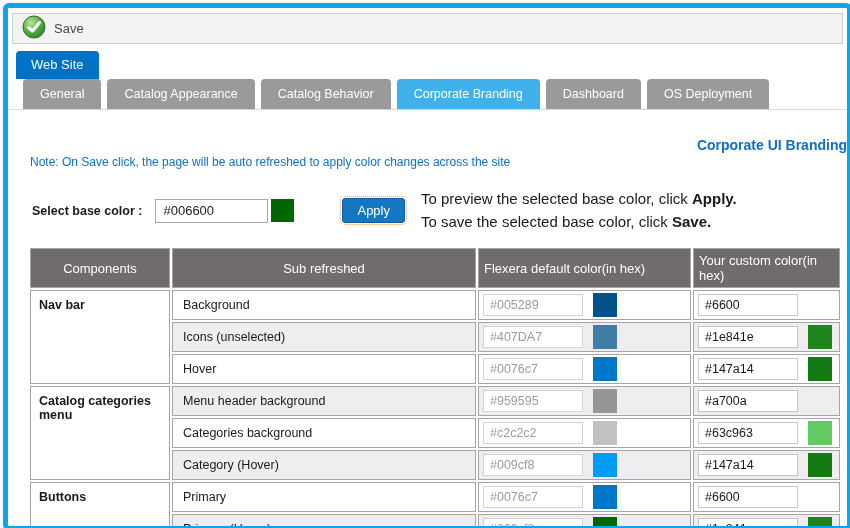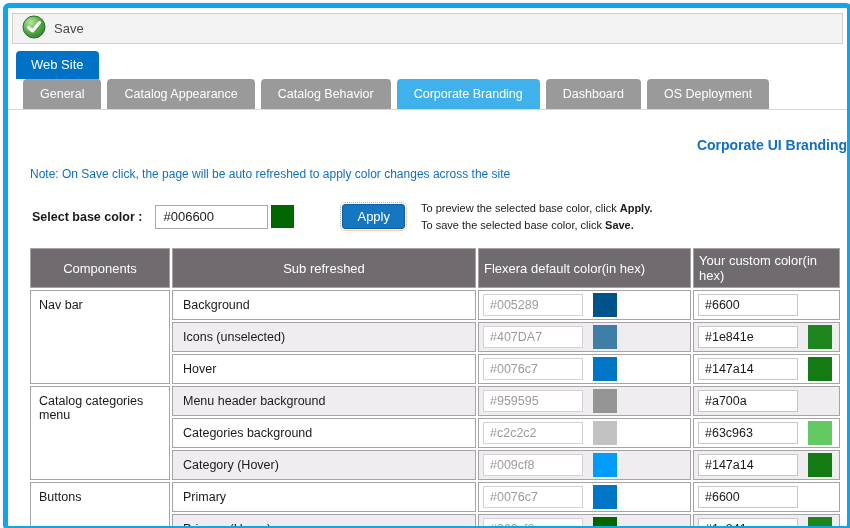--- a/index.html
+++ b/index.html
@@ -17,38 +17,38 @@
   .site-tab{display:inline-block;background:#0072c6;color:#fff;font-size:13px;
     padding:6px 15px 7px 15px;border-radius:4px 4px 0 0;}
   
   .tab-row{display:flex;align-items:flex-end;gap:6px;padding-left:15px;border-bottom:1px solid #d8d8d8;}
   .tab{background:#9a9a9a;color:#fff;font-size:12.5px;padding:8px 17px;border-radius:4px 4px 0 0;
     white-space:nowrap;cursor:pointer;}
   .tab.active{background:#41b1eb;}
   
   .content{padding:27px 0 0 22px;}
   .page-title{font-size:14px;font-weight:bold;color:#0f6fc5;margin:0 0 0 0;text-align:right;}
-  .note{font-size:12px;color:#0f6fc5;margin-top:14px;}
+  .note{font-size:12px;color:#0f6fc5;margin-top:2px;}
   .base-row{display:flex;align-items:center;margin:19px 0 13px 2px;}
   .base-label{font-size:12.5px;font-weight:bold;color:#1a1a1a;}
   .base-input{margin-left:13px;width:104px;height:20px;border:1px solid #a8a8a8;font-size:13px;
     padding:1px 0 1px 7px;font-family:"Liberation Sans",sans-serif;color:#1a1a1a;}
   .base-swatch{width:23px;height:23px;margin-left:3px;display:inline-block;}
   .apply-btn{margin-left:48px;background:#1577c2;border:1px solid #0d5ea0;color:#fff;
     font-size:13px;padding:4px 14px;border-radius:3px;outline:1px dotted #e8a35a;outline-offset:1px;
     cursor:pointer;font-family:"Liberation Sans",sans-serif;}
-  .help{margin-left:16px;font-size:11px;color:#1a1a1a;line-height:1.5;}
+  .help{margin-left:16px;font-size:15px;color:#1a1a1a;line-height:1.5;}
   
   table.brand{border-collapse:separate;border-spacing:2px;margin-left:-2px;table-layout:fixed;}
   table.brand th, table.brand td{border:1px solid #a8a3a8;box-sizing:border-box;}
   th{background:#6f6b6f;color:#fff;font-weight:normal;font-size:13px;height:40px;}
   th.left{text-align:left;padding-left:5px;}
   td{height:30px;font-size:12.5px;color:#1a1a1a;background:#fff;}
   tr.alt td{background:#f0edf0;}
-  td.comp{background:#fff !important;font-weight:normal;vertical-align:top;padding:7px 0 0 8px;}
+  td.comp{background:#fff !important;font-weight:bold;vertical-align:top;padding:7px 0 0 8px;}
   td.sub{padding-left:10px;}
   td.colorcell{padding-left:4px;}
   .cell-input{width:92px;height:20px;border:1px solid #d4d0d4;font-size:12.5px;padding:0 0 0 6px;
     font-family:"Liberation Sans",sans-serif;background:#fff;vertical-align:middle;}
   .cell-input.default{color:#9b9b9b;}
   .cell-input.custom{color:#1a1a1a;border-color:#c6c6c6;}
   .swatch{width:24px;height:24px;display:inline-block;vertical-align:middle;margin-left:10px;}
 </style>
 </head>
 <body>

